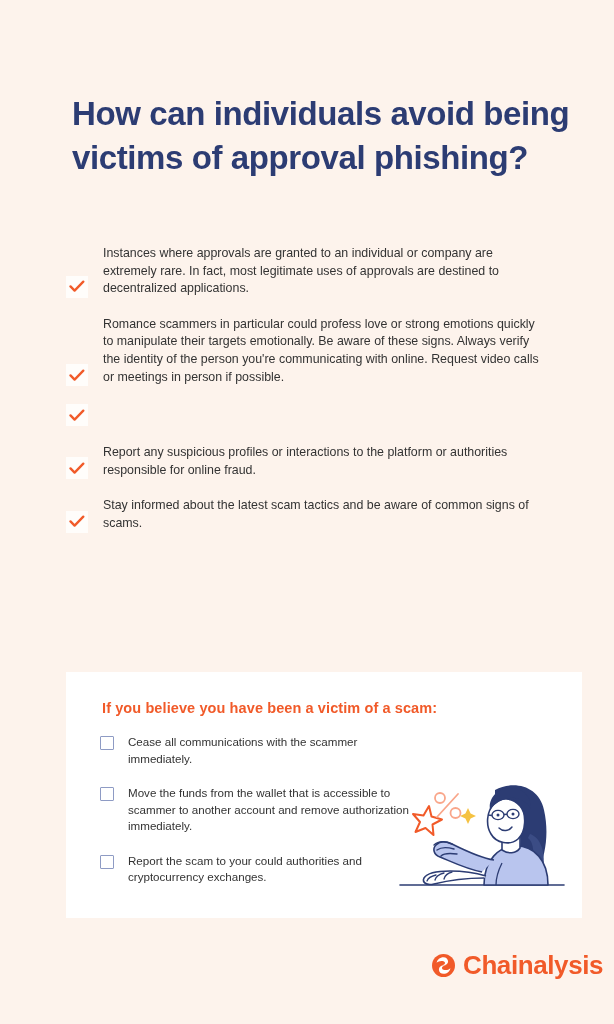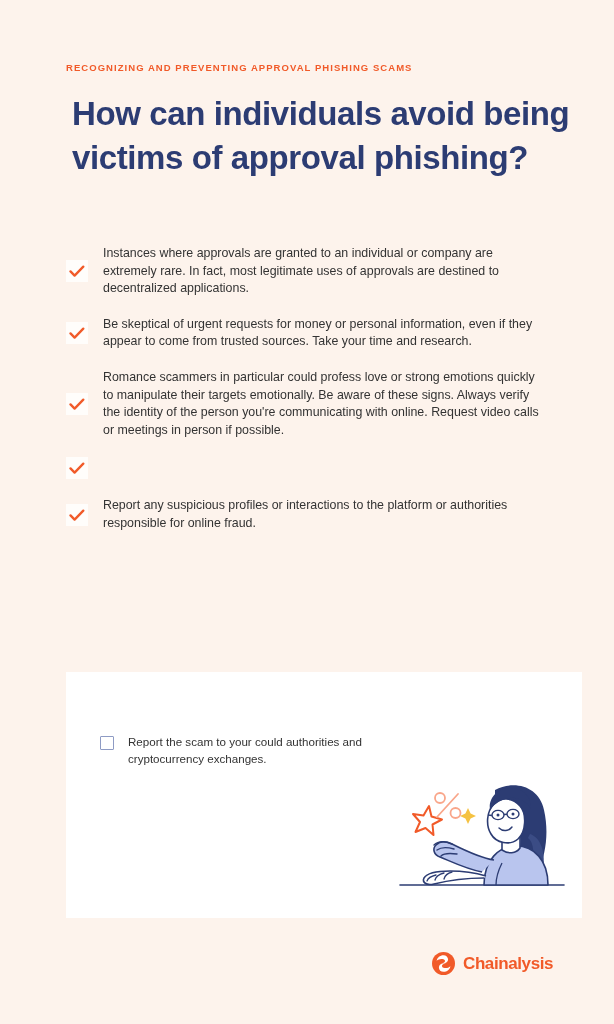--- a/index.html
+++ b/index.html
@@ -65,21 +65,21 @@
     position:absolute;
     left:66px;
     top:244px;
     width:480px;
     list-style:none;
     margin:0;
     padding:0;
   }
   .check-item{
     display:flex;
-    align-items:center;
+    align-items:flex-end;
     margin-bottom:17px;
   }
   .check-box{
     flex:0 0 auto;
     width:22px;
     height:22px;
     background:#FFFDFB;
     margin-right:15px;
     margin-top:1px;
     display:flex;
@@ -162,55 +162,46 @@
     align-items:center;
     gap:8px;
   }
   .logo-mark{
     width:23px;
     height:23px;
     flex:0 0 auto;
   }
   .logo-mark svg{display:block;}
   .logo-text{
-    font-size:17px;
+    font-size:26px;
     font-weight:bold;
     color:var(--orange);
     letter-spacing:-0.4px;
     line-height:1;
   }
 </style>
 </head>
 <body>
 
 <div class="page">
 
-  <div class="eyebrow">RECOGNIZING AND PREVENTING APPROVAL PHISHING SCAMS</div>
 
   <h1 class="headline">How can individuals avoid being victims of approval phishing?</h1>
 
   <ul class="checklist">
 
     <li class="check-item">
       <span class="check-box">
         <svg width="16" height="13" viewBox="0 0 16 13" aria-hidden="true">
           <path d="M1.5 6.4 L5.6 10.6 L14.3 1.6" fill="none" stroke="#F15A29" stroke-width="2.3" stroke-linecap="round" stroke-linejoin="round"></path>
         </svg>
       </span>
       <span class="check-text">Instances where approvals are granted to an individual or company are extremely rare. In fact, most legitimate uses of approvals are destined to decentralized applications.</span>
     </li>
 
-    <li class="check-item">
-      <span class="check-box">
-        <svg width="16" height="13" viewBox="0 0 16 13" aria-hidden="true">
-          <path d="M1.5 6.4 L5.6 10.6 L14.3 1.6" fill="none" stroke="#F15A29" stroke-width="2.3" stroke-linecap="round" stroke-linejoin="round"></path>
-        </svg>
-      </span>
-      <span class="check-text">Be skeptical of urgent requests for money or personal information, even if they appear to come from trusted sources. Take your time and research.</span>
-    </li>
 
 
     <li class="check-item">
       <span class="check-box">
         <svg width="16" height="13" viewBox="0 0 16 13" aria-hidden="true">
           <path d="M1.5 6.4 L5.6 10.6 L14.3 1.6" fill="none" stroke="#F15A29" stroke-width="2.3" stroke-linecap="round" stroke-linejoin="round"></path>
         </svg>
       </span>
       <span class="check-text">Romance scammers in particular could profess love or strong emotions quickly to manipulate their targets emotionally. Be aware of these signs. Always verify the identity of the person you're communicating with online. Request video calls or meetings in person if possible.</span>
     </li>
@@ -225,27 +216,44 @@
 
     <li class="check-item">
       <span class="check-box">
         <svg width="16" height="13" viewBox="0 0 16 13" aria-hidden="true">
           <path d="M1.5 6.4 L5.6 10.6 L14.3 1.6" fill="none" stroke="#F15A29" stroke-width="2.3" stroke-linecap="round" stroke-linejoin="round"></path>
         </svg>
       </span>
       <span class="check-text">Report any suspicious profiles or interactions to the platform or authorities responsible for online fraud.</span>
     </li>
 
+    <li class="check-item">
+      <span class="check-box">
+        <svg width="16" height="13" viewBox="0 0 16 13" aria-hidden="true">
+          <path d="M1.5 6.4 L5.6 10.6 L14.3 1.6" fill="none" stroke="#F15A29" stroke-width="2.3" stroke-linecap="round" stroke-linejoin="round"></path>
+        </svg>
+      </span>
+      <span class="check-text">Stay informed about the latest scam tactics and be aware of common signs of scams.</span>
+    </li>
 
   </ul>
 
   <div class="card">
 
+    <div class="card-title">If you believe you have been a victim of a scam:</div>
 
     <ul class="todo-list">
+      <li class="todo-item">
+        <span class="todo-box"></span>
+        <span class="todo-text">Cease all communications with the scammer immediately.</span>
+      </li>
+      <li class="todo-item">
+        <span class="todo-box"></span>
+        <span class="todo-text">Move the funds from the wallet that is accessible to scammer to another account and remove authorization immediately.</span>
+      </li>
       <li class="todo-item">
         <span class="todo-box"></span>
         <span class="todo-text">Report the scam to your could authorities and cryptocurrency exchanges.</span>
       </li>
     </ul>
 
     <div class="illustration">
       <svg viewBox="0 0 168 130" aria-hidden="true">
         <g>
           <path d="M15 46 L25.5 47.5 L31 38 L33.5 48.5 L44 51.5 L34.5 56.5 L35.5 67 L27.5 60 L17.5 64 L22 54 Z" fill="none" stroke="#F15A29" stroke-width="2" stroke-linejoin="round"></path>

